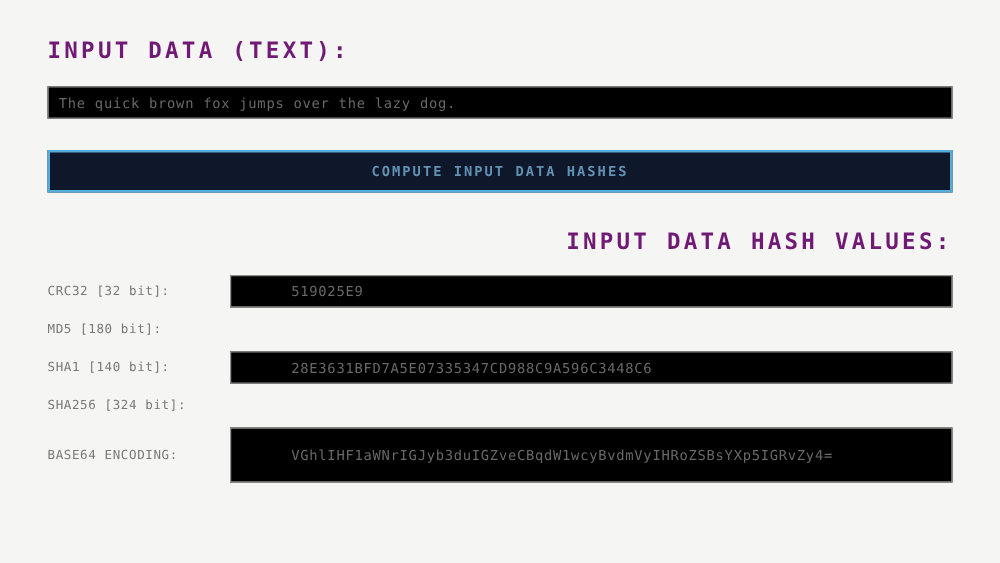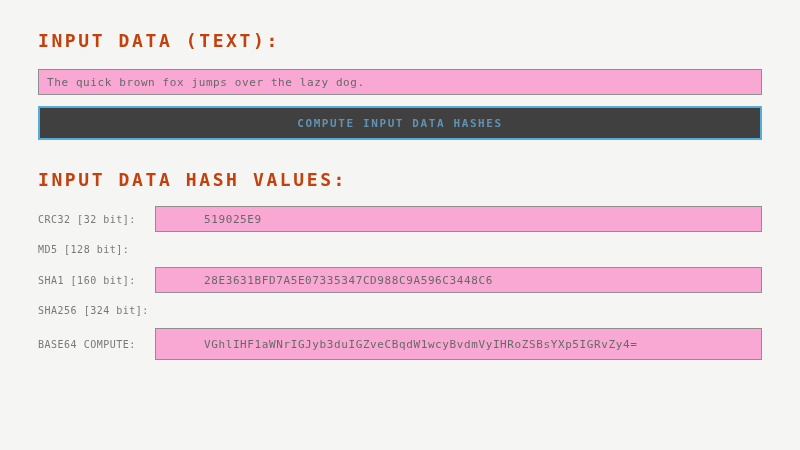--- a/index.html
+++ b/index.html
@@ -10,116 +10,117 @@
     color: #5c5c5c;
     overflow: hidden;
   }
   .content { padding: 0 38px; }
 
   .section-title {
     margin-top: 30px;
     font-size: 18px;
     font-weight: bold;
     letter-spacing: 2.6px;
-    color: #c2410c;
+    color: #701a75;
     text-transform: uppercase;
     white-space: nowrap;
   }
-  .section-title.second { margin-top: 29px; }
+  .section-title.second { margin-top: 29px; text-align: right; }
 
   .text-field {
     display: flex;
     align-items: center;
     width: 100%;
     height: 26px;
     border: 1px solid #8f8f8f;
-    background: #f9a8d4;
+    background: #000000;
     padding: 0 8px;
     font-family: inherit;
     font-size: 11px;
     letter-spacing: 0.6px;
     color: #686868;
     white-space: nowrap;
     overflow: hidden;
   }
   input.text-field { outline: none; }
   .text-field.input-main { margin-top: 18px; }
 
   .compute-btn {
     display: block;
     width: 100%;
     height: 34px;
-    margin-top: 11px;
-    background: #404040;
+    margin-top: 25px;
+    background: #0f172a;
     border: 2px solid #55add8;
     color: #6192b4;
     font-family: inherit;
     font-size: 11px;
     font-weight: bold;
     letter-spacing: 1.6px;
     text-transform: uppercase;
     cursor: pointer;
   }
 
   .hash-row {
     display: flex;
     align-items: center;
     margin-top: 12px;
+    gap: 29px;
   }
   .hash-row.first { margin-top: 16px; }
   .hash-row .row-label {
     flex: 0 0 117px;
     font-size: 10px;
     letter-spacing: 0.5px;
     color: #787878;
     white-space: nowrap;
   }
   .hash-row .text-field { flex: 1; padding-left: 48px; }
 
   .bonus-title {
     margin-top: 21px;
     font-size: 10.5px;
     font-weight: bold;
     letter-spacing: 1px;
     color: #6f94b4;
     text-transform: uppercase;
     white-space: nowrap;
   }
-  .hash-row.base64 .text-field { height: 32px; }
+  .hash-row.base64 .text-field { height: 44px; }
 </style>
 </head>
 <body>
 
 <div class="content">
 
   <div class="section-title">INPUT DATA (TEXT):</div>
 
   <input class="text-field input-main" type="text" value="The quick brown fox jumps over the lazy dog." style="">
 
   <button class="compute-btn">COMPUTE INPUT DATA HASHES</button>
 
   <div class="section-title second">INPUT DATA HASH VALUES:</div>
 
   <div class="hash-row first">
     <div class="row-label">CRC32 [32 bit]:</div>
     <div class="text-field">519025E9</div>
   </div>
 
   <div class="hash-row">
-    <div class="row-label">MD5 [128 bit]:</div>
+    <div class="row-label">MD5 [180 bit]:</div>
   </div>
 
   <div class="hash-row">
-    <div class="row-label">SHA1 [160 bit]:</div>
+    <div class="row-label">SHA1 [140 bit]:</div>
     <div class="text-field">28E3631BFD7A5E07335347CD988C9A596C3448C6</div>
   </div>
 
   <div class="hash-row">
     <div class="row-label">SHA256 [324 bit]:</div>
   </div>
 
 
   <div class="hash-row base64">
-    <div class="row-label">BASE64 COMPUTE:</div>
+    <div class="row-label">BASE64 ENCODING:</div>
     <div class="text-field">VGhlIHF1aWNrIGJyb3duIGZveCBqdW1wcyBvdmVyIHRoZSBsYXp5IGRvZy4=</div>
   </div>
 
 </div>
 
 </body></html>

